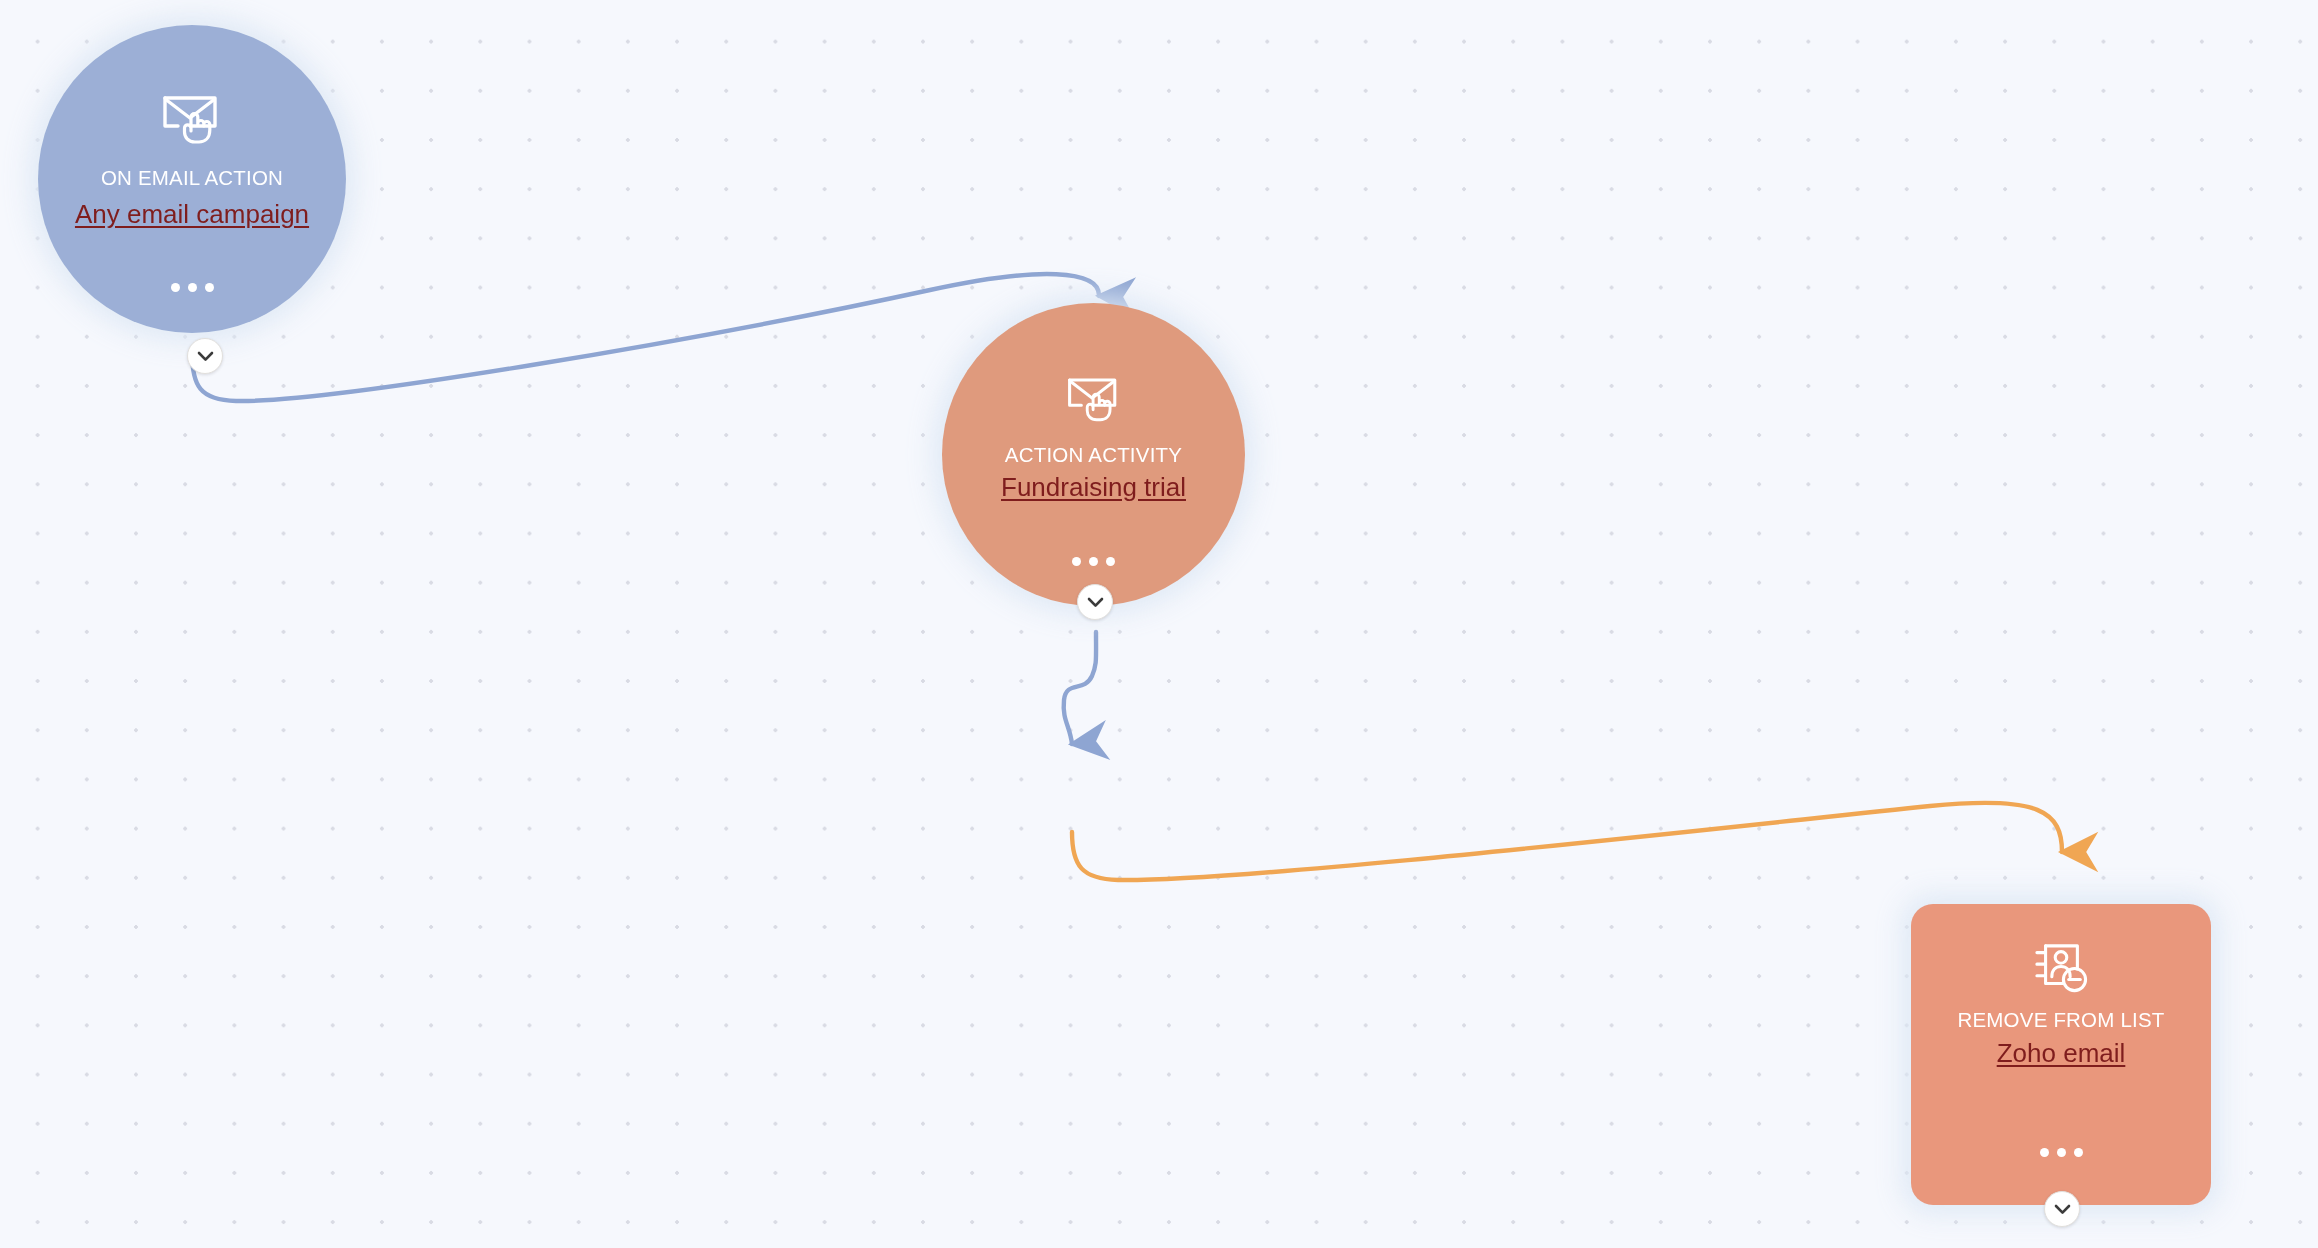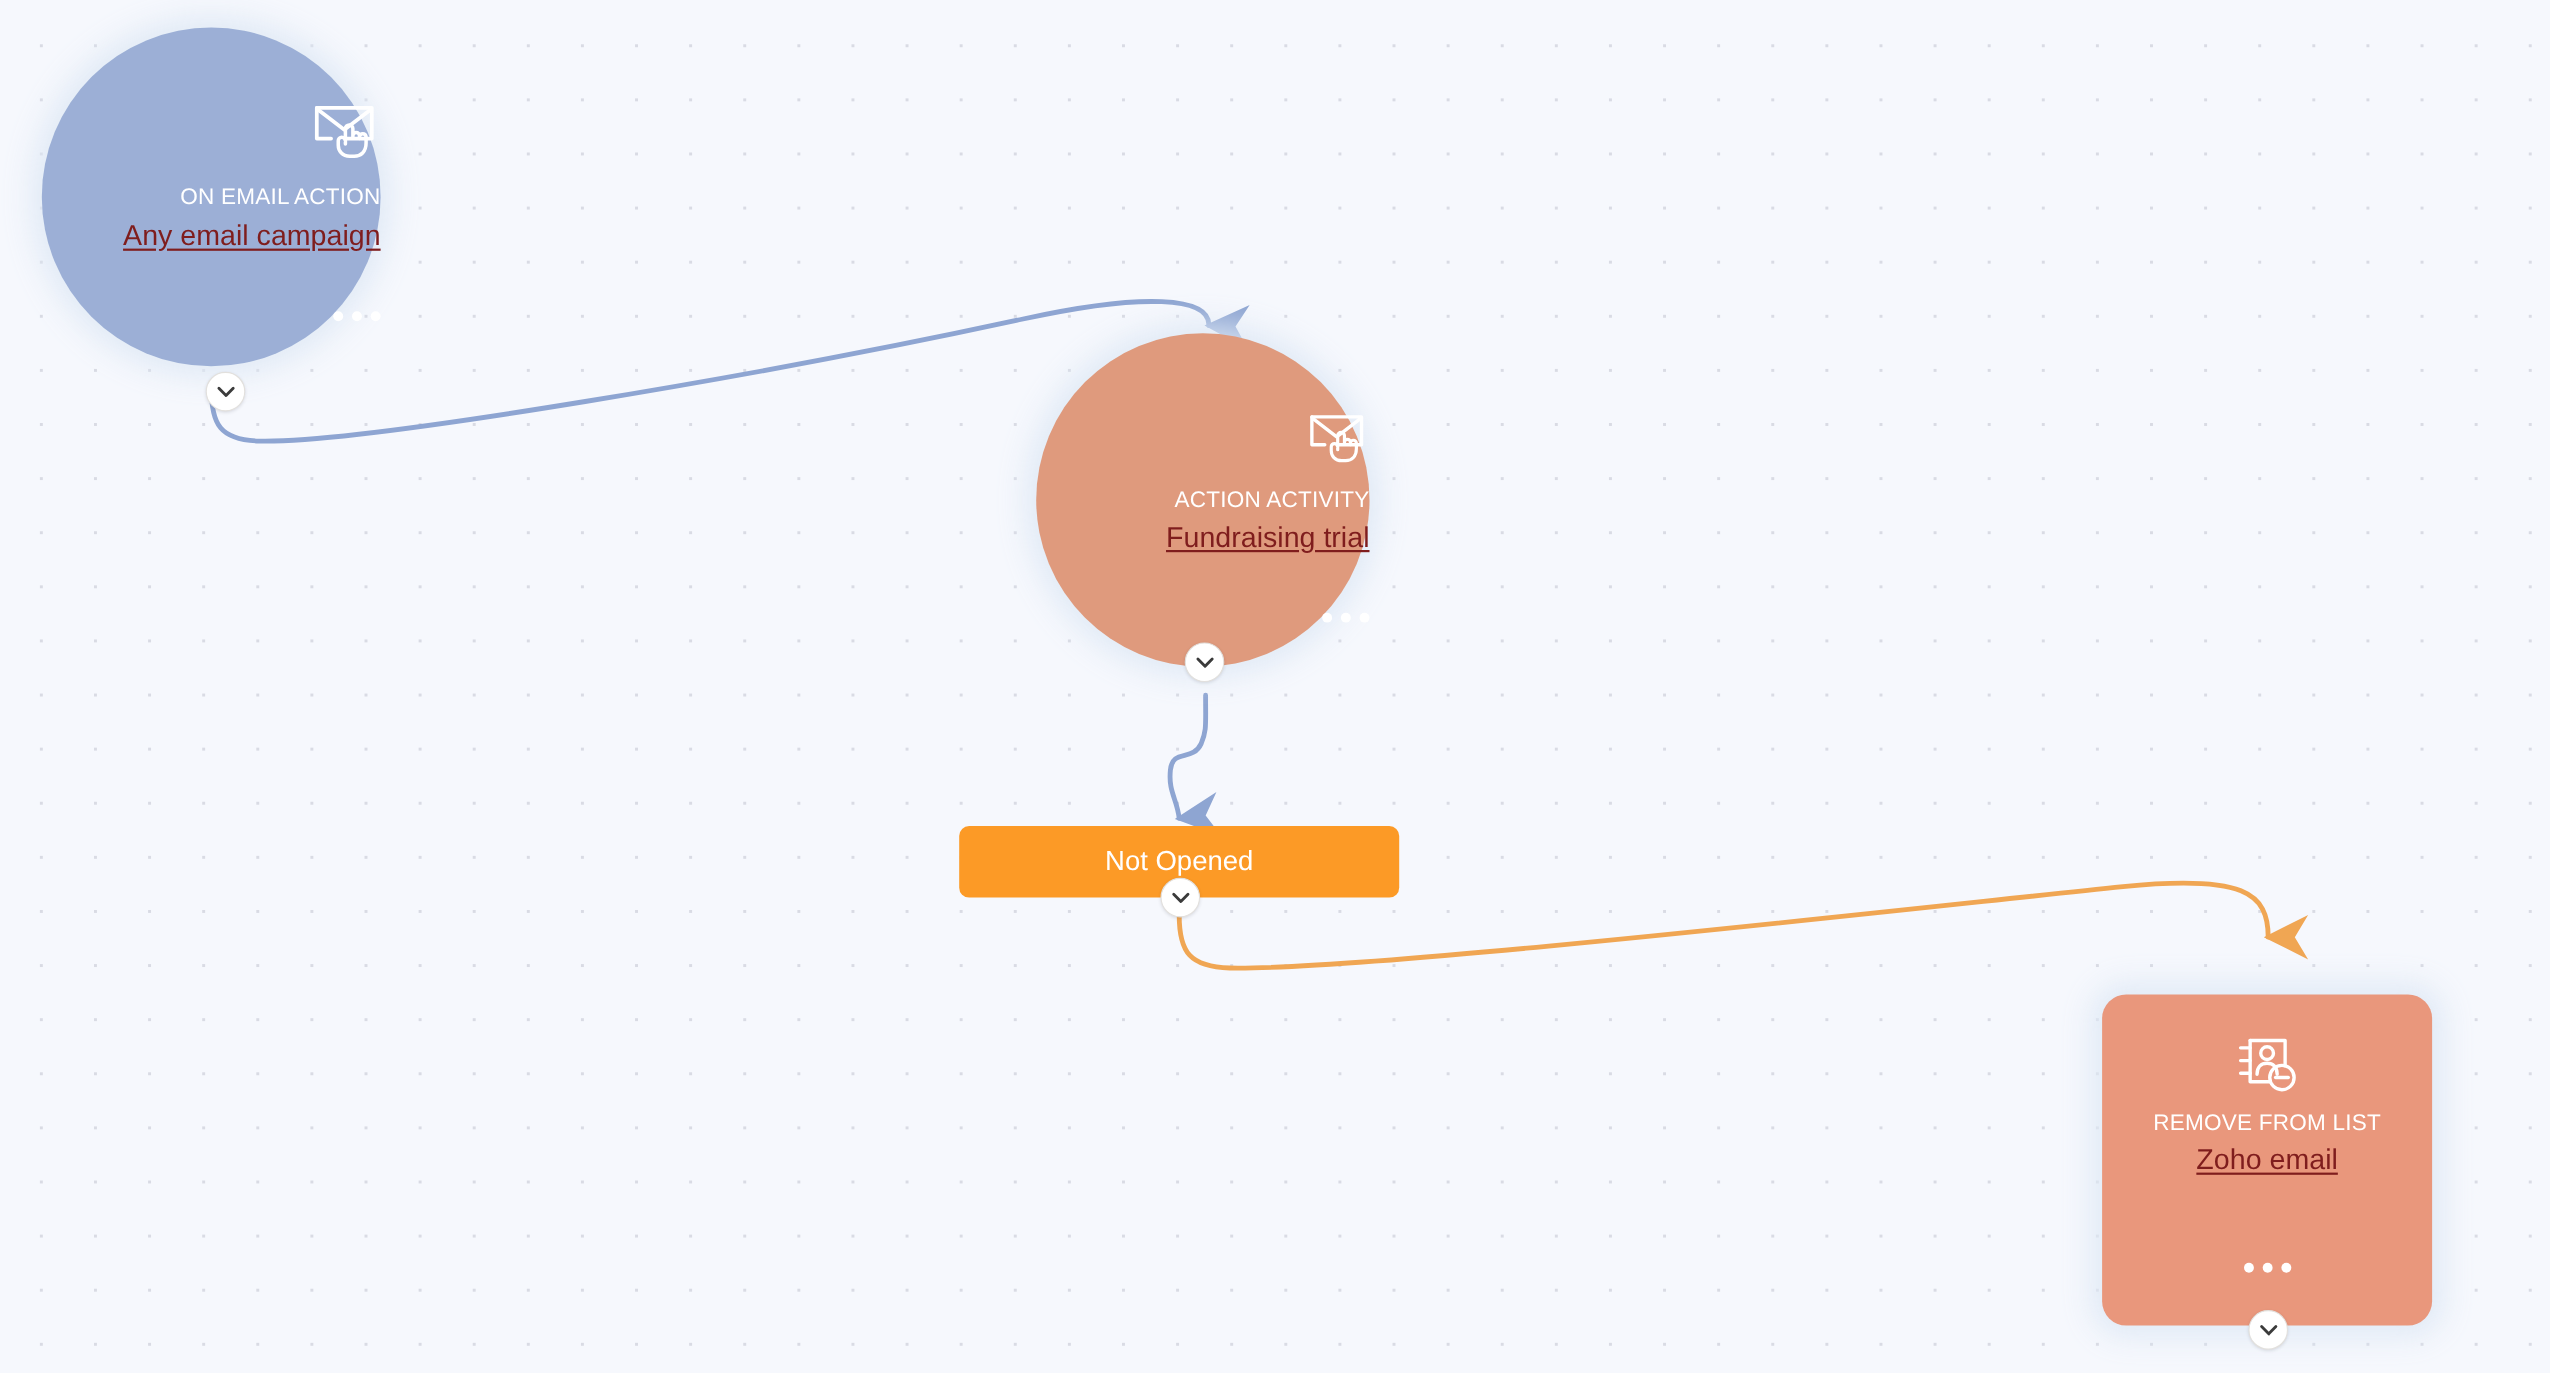--- a/index.html
+++ b/index.html
@@ -31,21 +31,20 @@
   .node {
     position: absolute;
     box-sizing: border-box;
     display: flex;
     flex-direction: column;
     align-items: center;
   }
 
   .node-circle {
     border-radius: 50%;
-    align-items: flex-end;
   }
   .node-rounded {
     border-radius: 22px;
     margin-top: 36px;
   }
 
   .node-glow {
     box-shadow: 0 0 26px 10px rgba(221, 232, 245, 0.85);
   }
 
@@ -263,31 +262,20 @@
 
     <div class="chevron-btn">
       <span>
         <svg width="17" height="11" viewBox="0 0 17 11" xmlns="http://www.w3.org/2000/svg">
           <path d="M2 2 L8.5 8.6 L15 2" fill="none" stroke="#3b3b3b" stroke-width="2.6" stroke-linecap="round" stroke-linejoin="round"></path>
         </svg>
       </span>
     </div>
   </div>
 
-  <div class="node" id="branch-notopened">
-    <div class="branch-label">Not Opened</div>
-
-    <div class="chevron-btn">
-      <span>
-        <svg width="17" height="11" viewBox="0 0 17 11" xmlns="http://www.w3.org/2000/svg">
-          <path d="M2 2 L8.5 8.6 L15 2" fill="none" stroke="#3b3b3b" stroke-width="2.6" stroke-linecap="round" stroke-linejoin="round"></path>
-        </svg>
-      </span>
-    </div>
-  </div>
 
   <div class="node node-rounded node-glow" id="node-remove">
 
     <span class="node-icon">
       <svg width="56" height="53" viewBox="0 0 58 55" xmlns="http://www.w3.org/2000/svg">
         <path d="M13 4 H46 V28" fill="none" stroke="#ffffff" stroke-width="3.2" stroke-linecap="round" stroke-linejoin="round"></path>
         <path d="M13 4 V43 H31" fill="none" stroke="#ffffff" stroke-width="3.2" stroke-linecap="round" stroke-linejoin="round"></path>
         <path d="M4 11 H13 M4 23 H13 M4 35 H13" fill="none" stroke="#ffffff" stroke-width="3.2" stroke-linecap="round"></path>
         <circle cx="29" cy="16" r="6" fill="none" stroke="#ffffff" stroke-width="3.2"></circle>
         <path d="M19.5 36 C19.5 29, 23.5 25.5, 29 25.5 C34.5 25.5, 38.5 29, 38.5 36" fill="none" stroke="#ffffff" stroke-width="3.2" stroke-linecap="round"></path>

